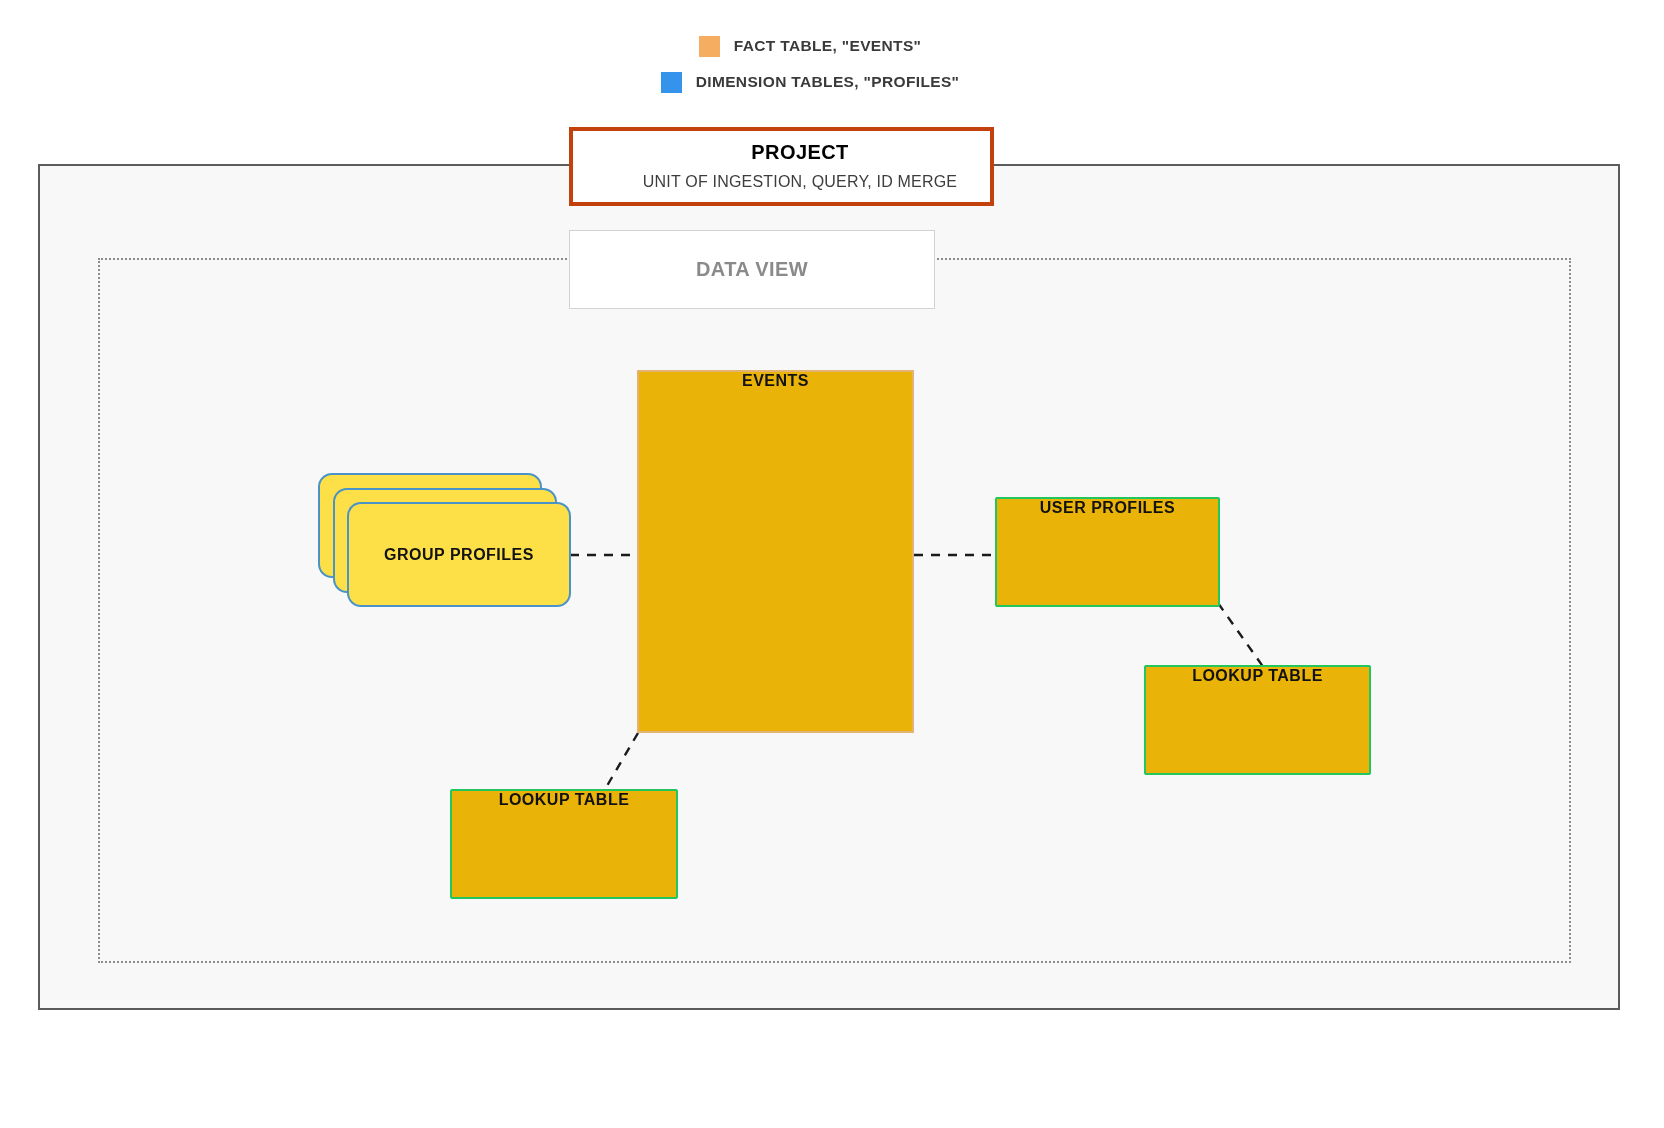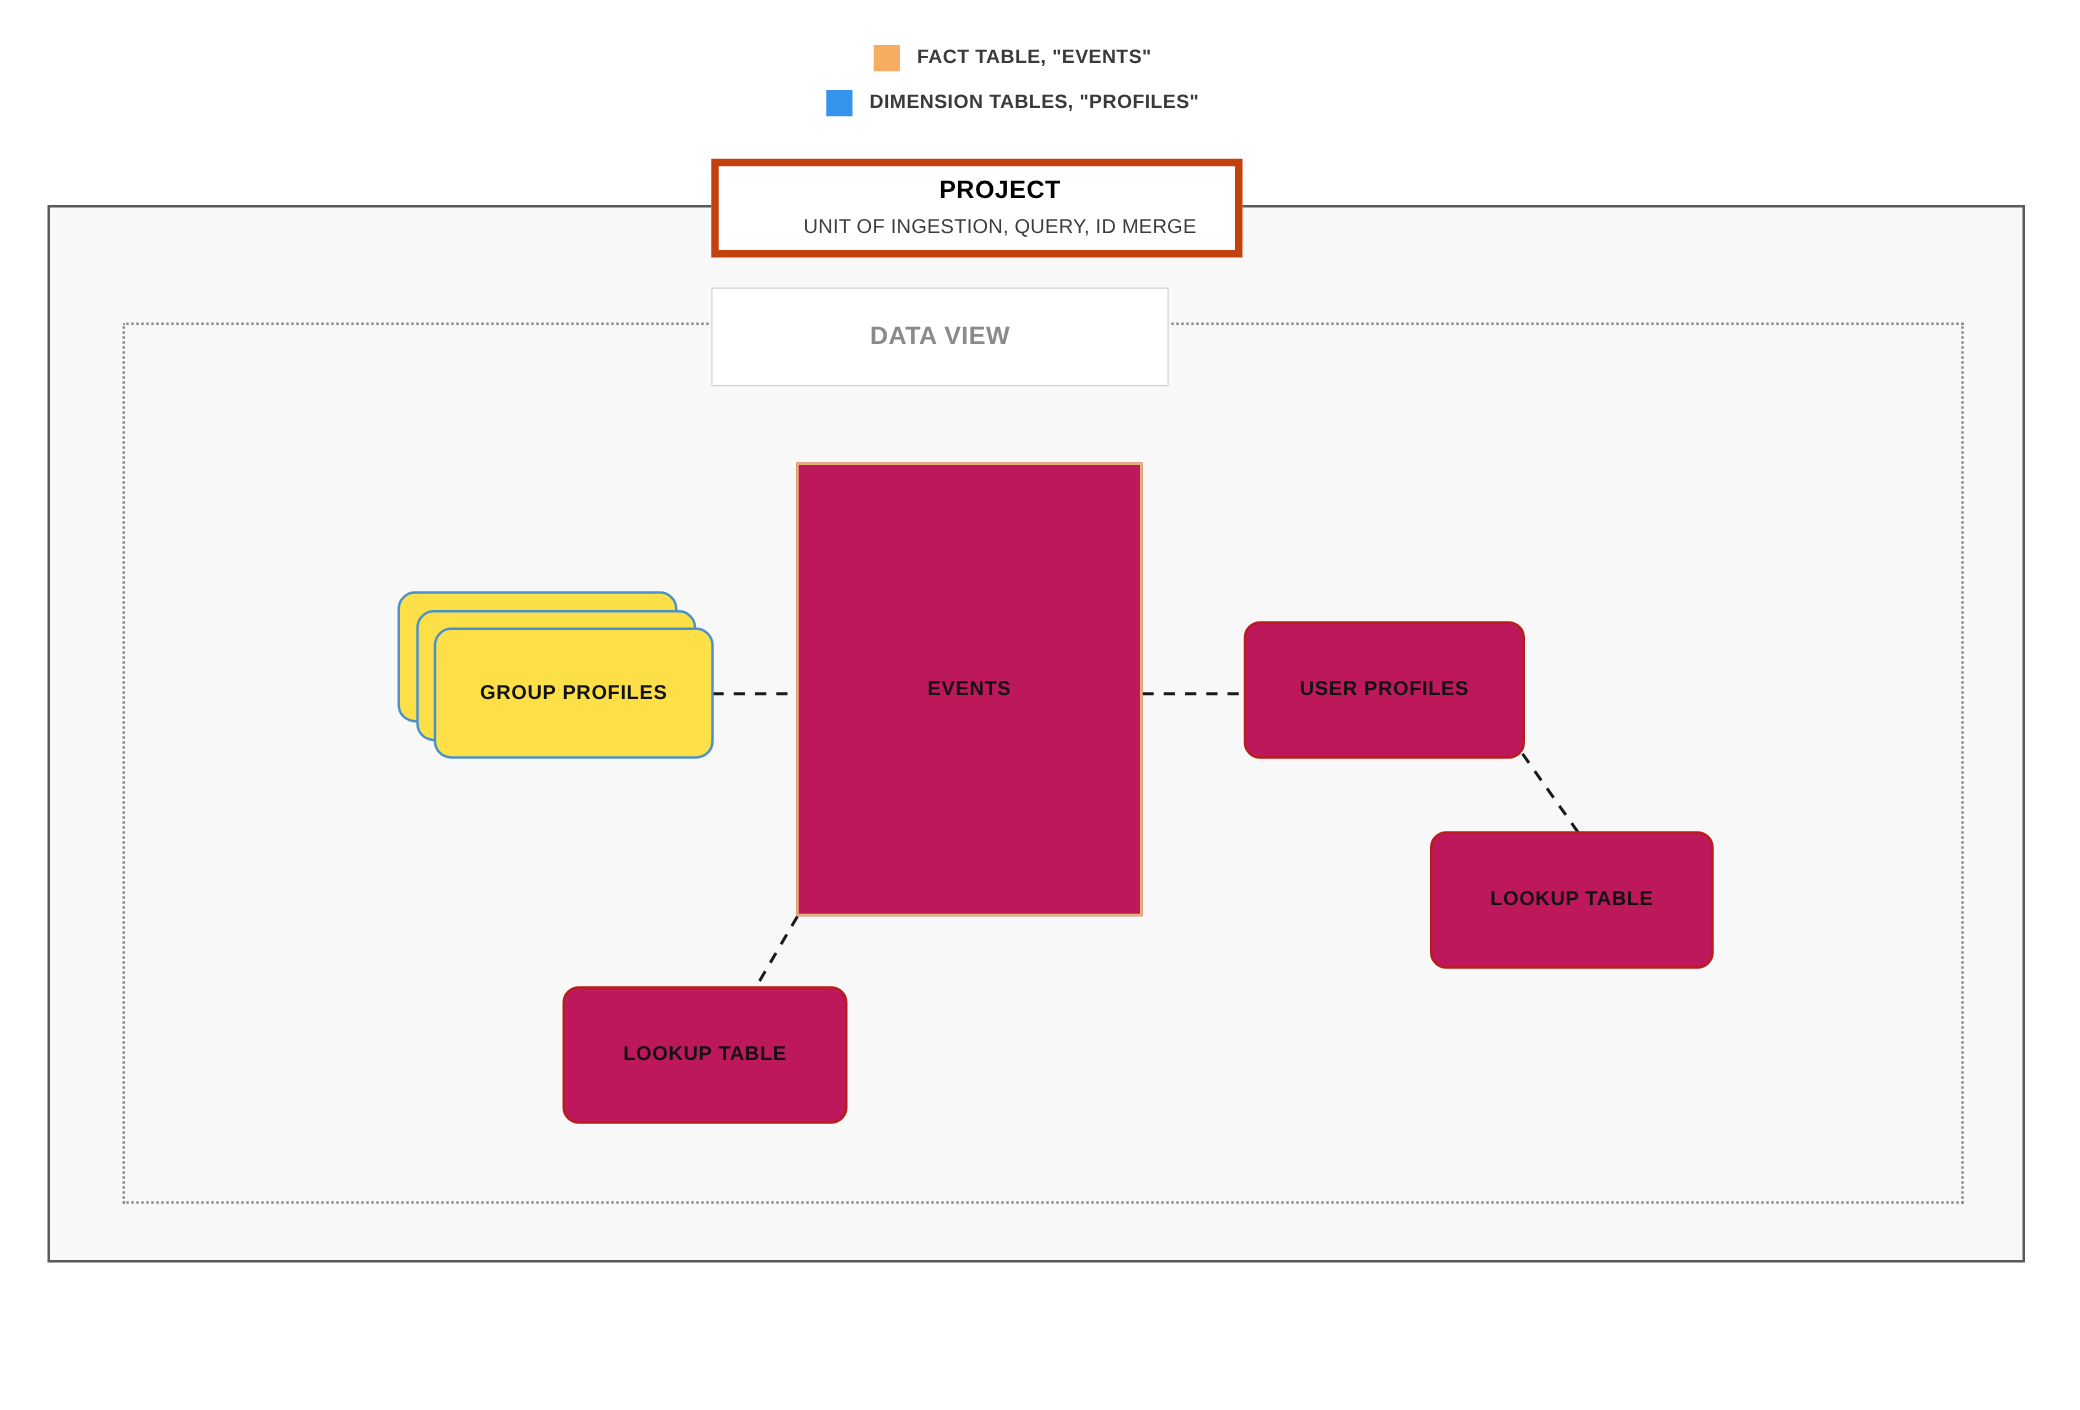--- a/index.html
+++ b/index.html
@@ -101,62 +101,62 @@
     letter-spacing: 0.2px;
     line-height: 1.35;
     margin-top: 6px;
   }
 
   .project-title {
     left: 569px;
     top: 127px;
     width: 425px;
     height: 79px;
-    border: 6px solid #c2410c;
+    border: 4px solid #c2410c;
     color: #000000;
     padding-left: 37px;
   }
   .project-title .t-sub { color: #3d3d3d; }
 
   .dataview-title {
     left: 569px;
     top: 230px;
     width: 366px;
     height: 79px;
     border: 1px solid #d2d2d2;
     color: #8e8e8e;
   }
   .dataview-title .t-main { color: #8a8a8a; }
   .dataview-title .t-sub  { color: #b5b5b5; }
 
   
   .node {
     position: absolute;
     box-sizing: border-box;
-    background: #be185d;
-    display: flex;
-    align-items: center;
+    background: #eab308;
+    display: flex;
+    align-items: flex-start;
     justify-content: center;
     text-align: center;
   }
   .node .node-label {
     font-size: 16px;
     font-weight: bold;
     letter-spacing: 0.5px;
     color: #121212;
     white-space: nowrap;
   }
 
   .node.fact {
     border: 2px solid #e4b372;
     border-radius: 0;
   }
   .node.dim {
-    border: 2px solid #b91c1c;
-    border-radius: 13px;
+    border: 2px solid #22c55e;
+    border-radius: 2px;
   }
 
   
   .n-events {
     left: 637px;
     top: 370px;
     width: 277px;
     height: 363px;
   }
 

